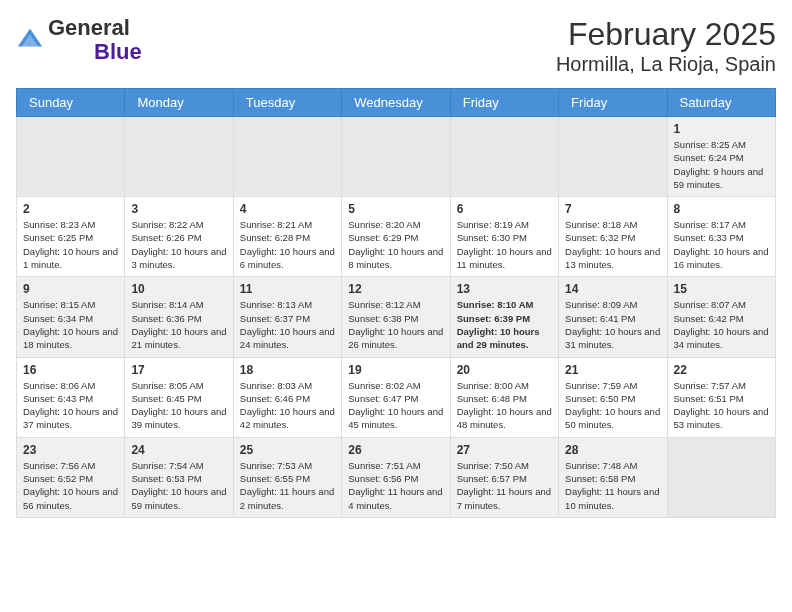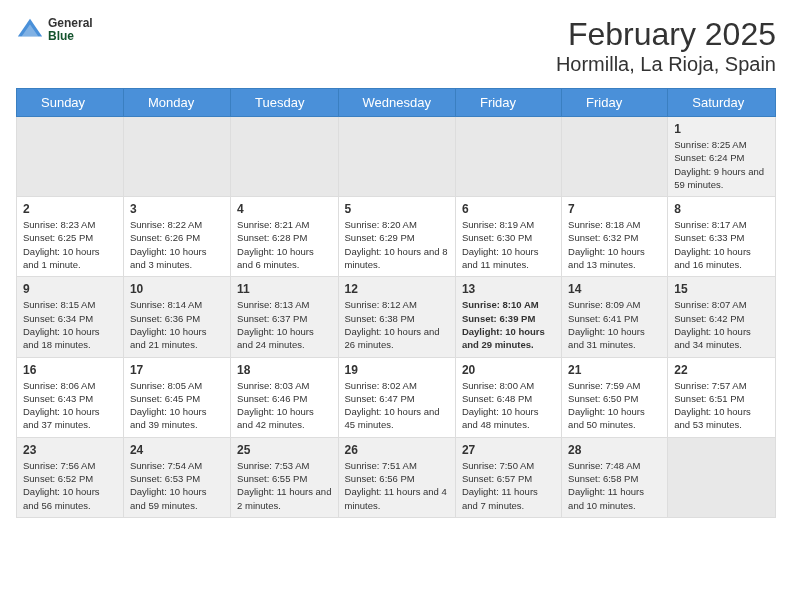--- a/index.html
+++ b/index.html
@@ -15,26 +15,26 @@
       justify-content: space-between;
       align-items: flex-start;
       margin-bottom: 12px;
     }
     .logo {
       display: flex;
       align-items: center;
       gap: 4px;
     }
     .logo-text {
-      font-size: 12px;
+      font-size: 22px;
       font-weight: bold;
       line-height: 1.1;
     }
     .logo-general { color: #333; }
-    .logo-blue { color: #14532d; }
+    .logo-blue { color: #4c1d95; margin-left: 46px; }
     .logo-icon {
       width: 28px;
       height: 28px;
     }
     .title-block {
       text-align: right;
     }
     .month-title {
       font-size: 32px;
       font-weight: normal;
@@ -46,21 +46,21 @@
     }
     .calendar {
       width: 100%;
       border-collapse: collapse;
       border: 1px solid #ccc;
     }
     .calendar th {
       background-color: #4a90d9;
       color: #fff;
       text-align: left;
-      padding: 6px 24px;
+      padding: 6px 12px;
       font-size: 13px;
       font-weight: normal;
       border: 1px solid #3a7fc1;
     }
     .calendar td {
       vertical-align: top;
       padding: 5px 6px;
       border: 1px solid #ddd;
       width: calc(100% / 7);
       font-size: 10px;

